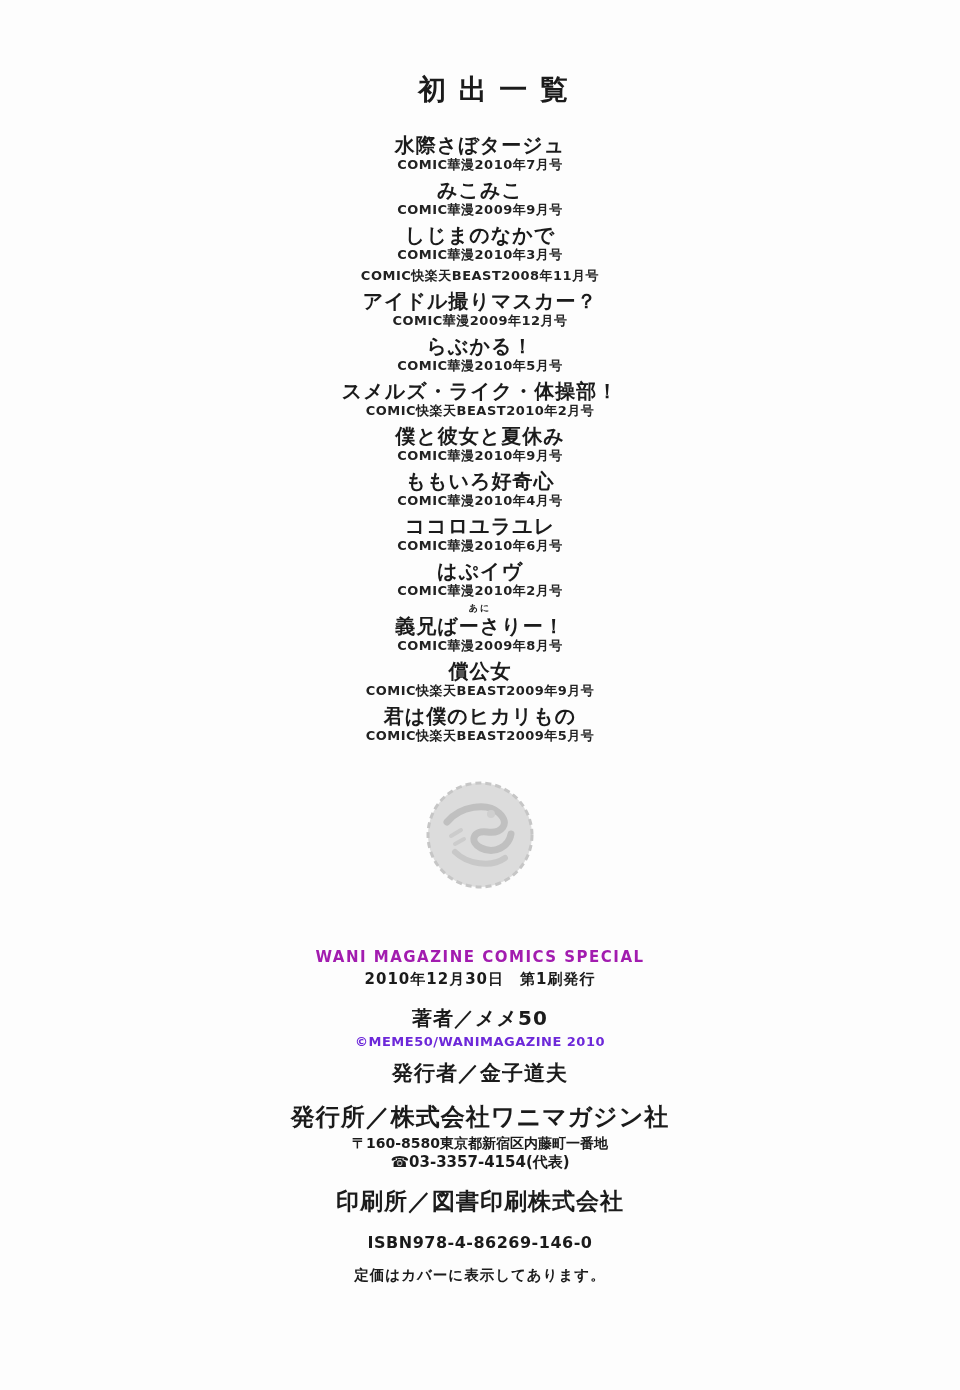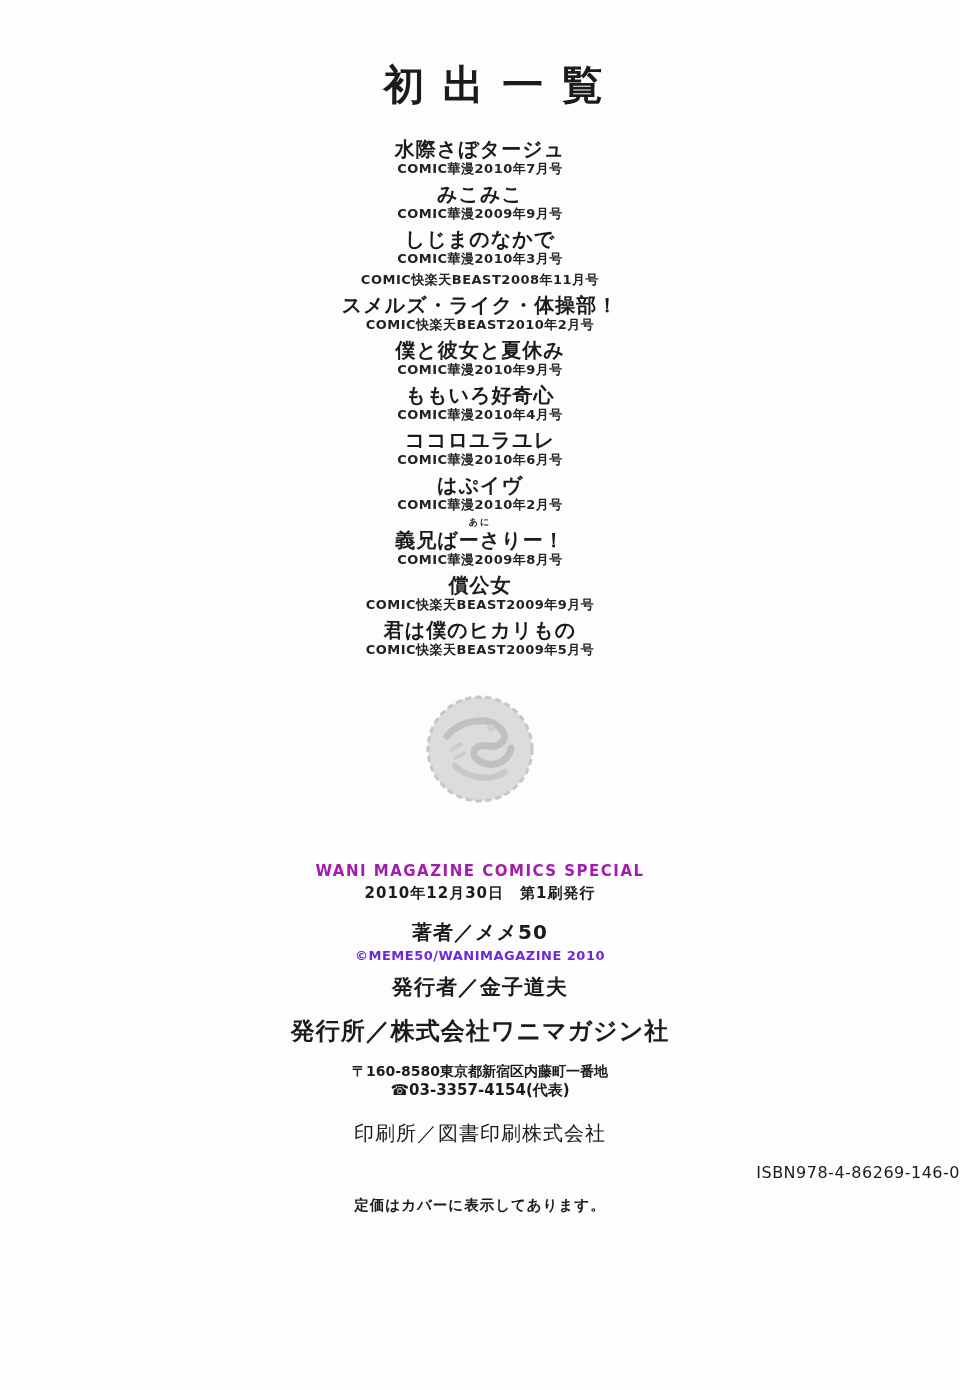--- a/index.html
+++ b/index.html
@@ -9,22 +9,22 @@
     margin:0 auto;
     background:#fdfdfd;
     color:#1b1b1b;
     font-family:"DejaVu Sans","Liberation Sans",sans-serif;
     overflow:hidden;
     text-align:center;
     box-sizing:border-box;
     padding-top:55px;
   }
   .list-title{
-    margin:3px 0 24px 0;
-    font-size:41px;
+    margin:16px 0 24px 0;
+    font-size:28px;
     font-weight:bold;
     letter-spacing:0.45em;
     text-indent:0.45em;
     padding-left:26px;
   }
   .entries{margin:0 auto;}
   .entry{margin-bottom:5px;position:relative;}
   .entry .t{
     font-size:20px;
     font-weight:bold;
@@ -88,40 +88,39 @@
     font-weight:bold;
     letter-spacing:1px;
   }
   .publisher{
     margin-top:14px;
     font-size:24px;
     font-weight:bold;
     letter-spacing:1px;
   }
   .address{
-    margin-top:16px;
+    margin-top:2px;
     font-size:14px;
     font-weight:bold;
   }
   .phone{
     font-size:15px;
     font-weight:bold;
   }
   .printer{
-    margin-top:20px;
-    font-size:20px;
-    font-weight:normal;
+    margin-top:14px;
+    font-size:23px;
+    font-weight:bold;
     letter-spacing:1px;
   }
   .isbn{
     margin-top:16px;
     font-size:16px;
-    font-weight:normal;
+    font-weight:bold;
     letter-spacing:0.5px;
-    text-align:right;
   }
   .notes{
     margin-top:12px;
     font-size:14.5px;
     font-weight:bold;
     line-height:22px;
     letter-spacing:1px;
   }
 </style>
 </head>
@@ -139,20 +138,28 @@
     <div class="entry">
       <div class="t">みこみこ</div>
       <div class="s">COMIC華漫2009年9月号</div>
     </div>
     <div class="entry">
       <div class="t">しじまのなかで</div>
       <div class="s">COMIC華漫2010年3月号</div>
     </div>
     <div class="entry">
       <div class="s">COMIC快楽天BEAST2008年11月号</div>
+    </div>
+    <div class="entry">
+      <div class="t">アイドル撮りマスカー？</div>
+      <div class="s">COMIC華漫2009年12月号</div>
+    </div>
+    <div class="entry">
+      <div class="t">らぶかる！</div>
+      <div class="s">COMIC華漫2010年5月号</div>
     </div>
     <div class="entry">
       <div class="t">スメルズ・ライク・体操部！</div>
       <div class="s">COMIC快楽天BEAST2010年2月号</div>
     </div>
     <div class="entry">
       <div class="t">僕と彼女と夏休み</div>
       <div class="s">COMIC華漫2010年9月号</div>
     </div>
     <div class="entry">

